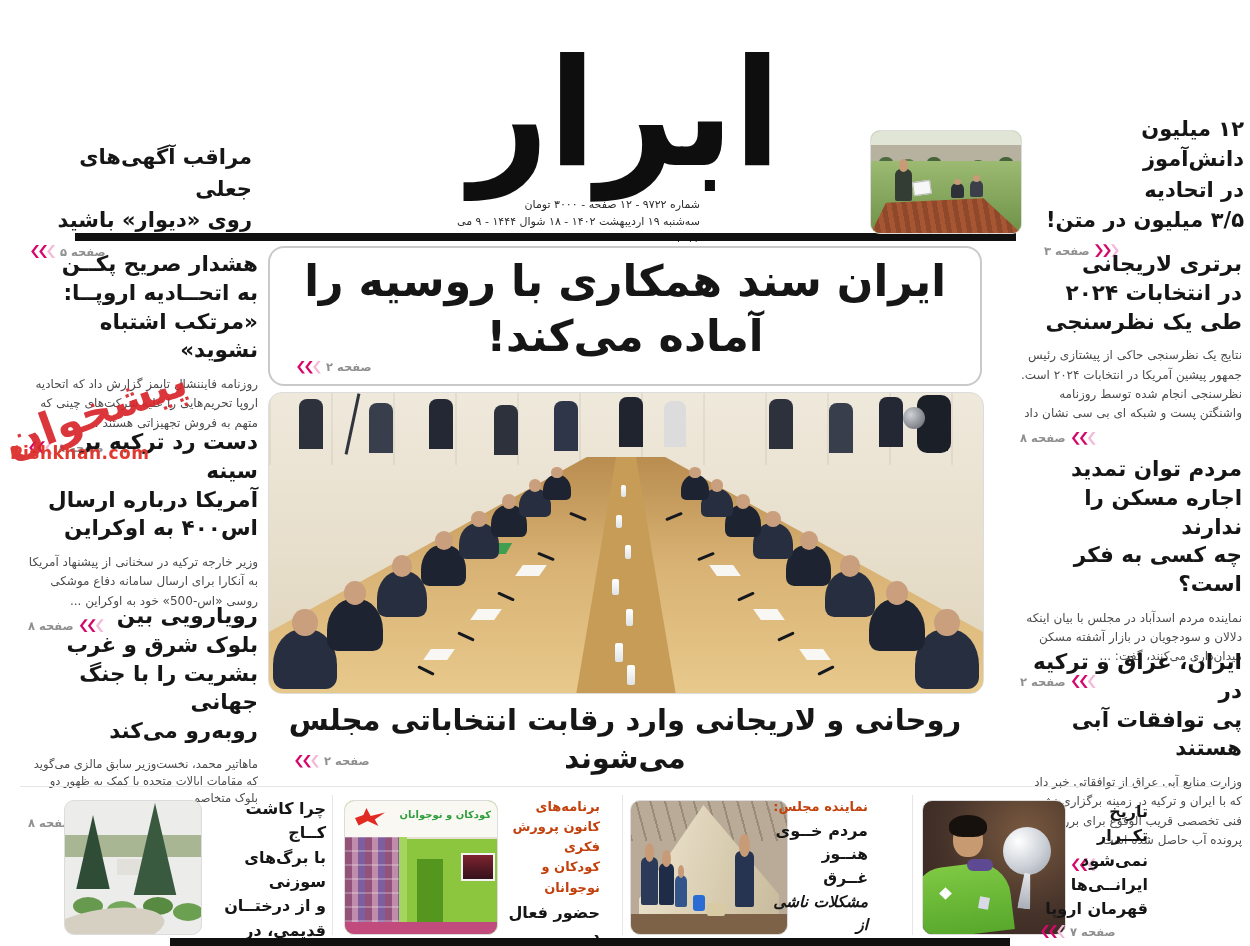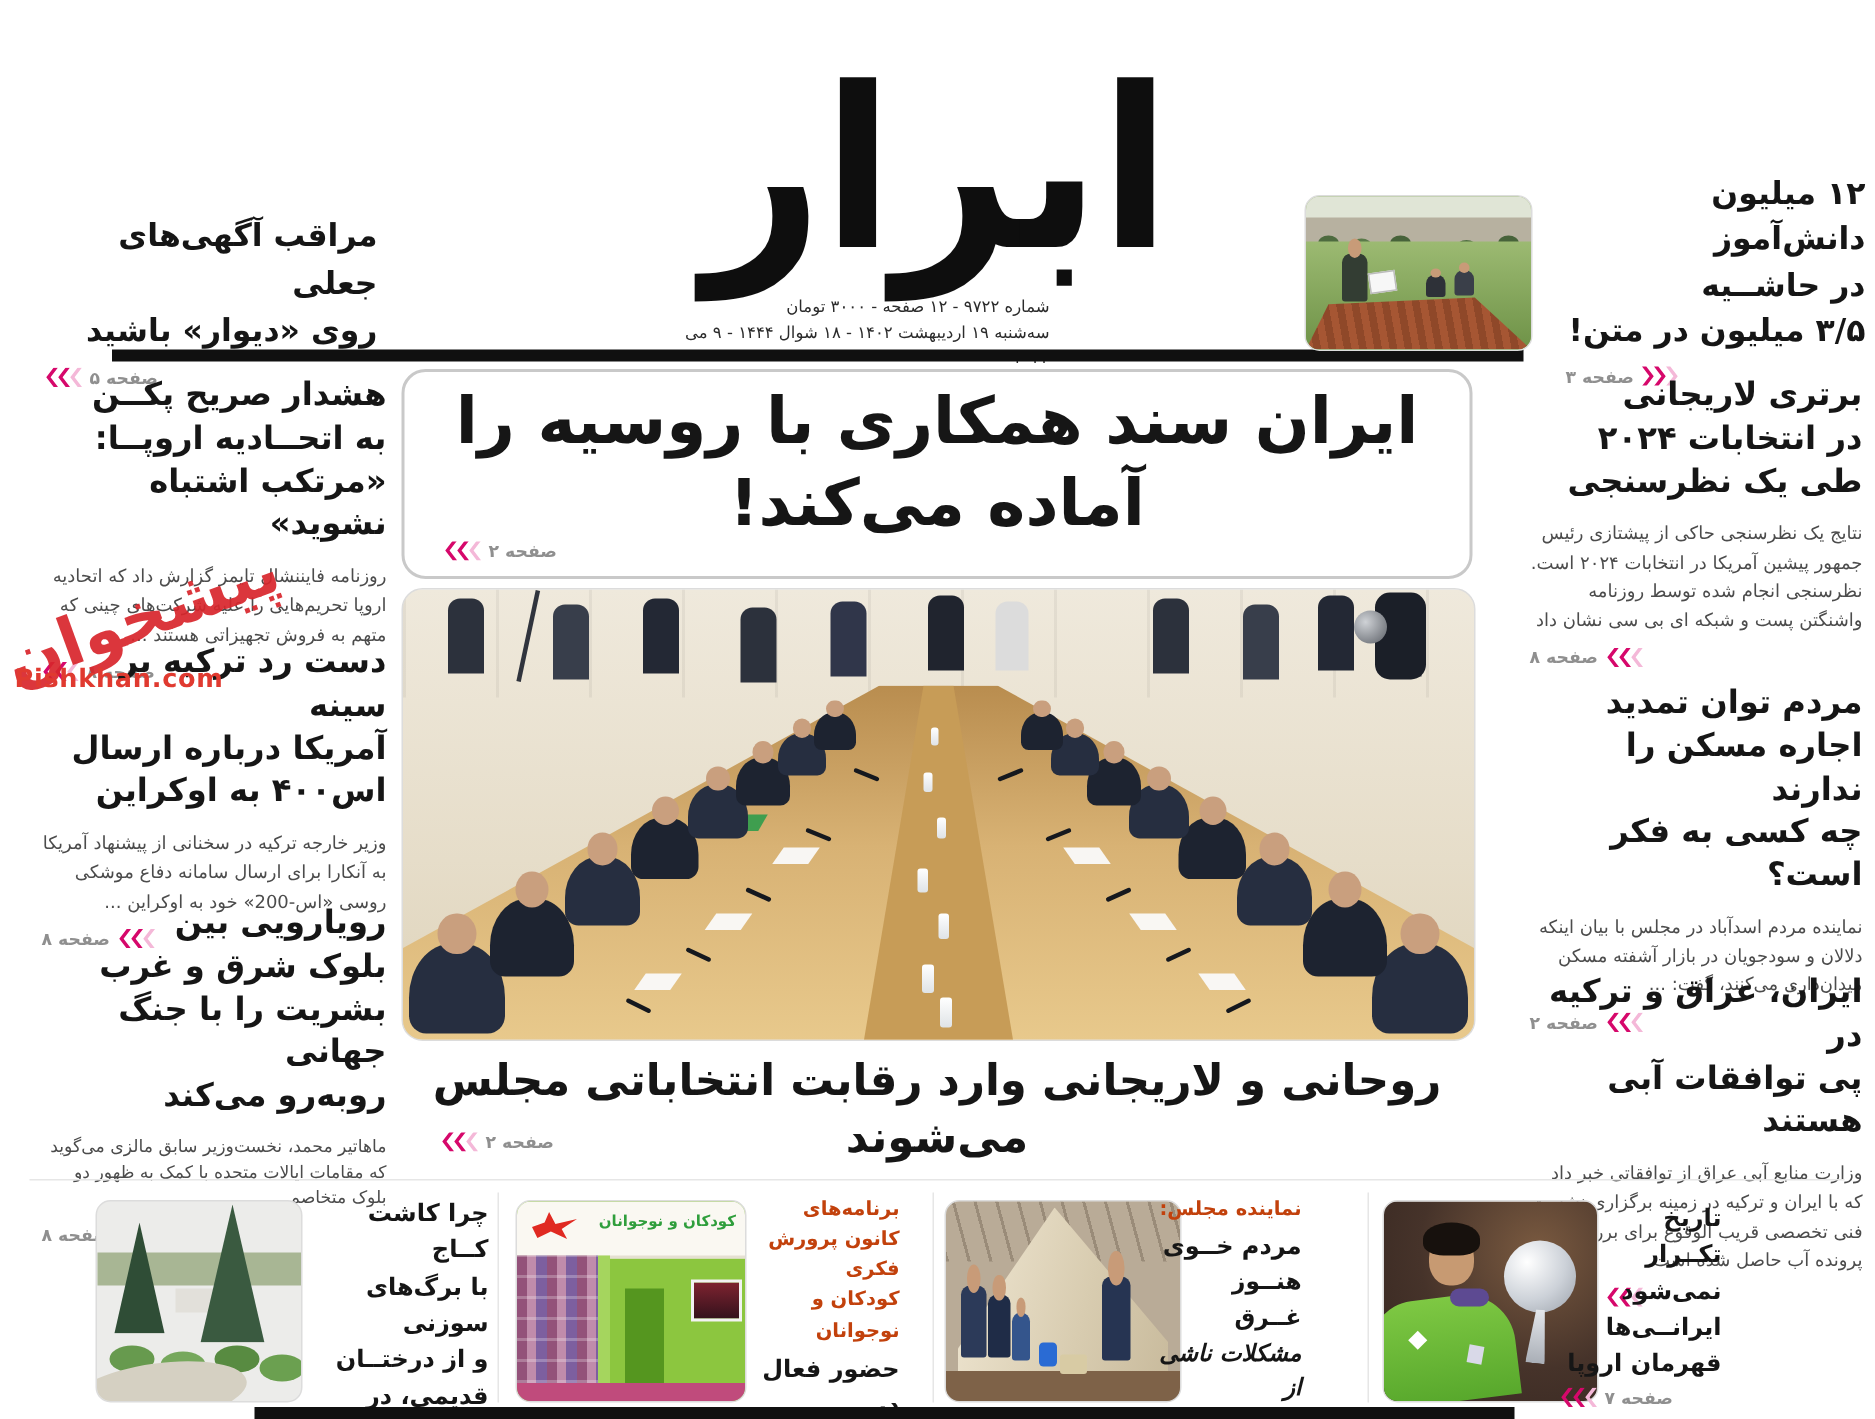--- a/index.html
+++ b/index.html
@@ -101,21 +101,21 @@
     <div class="abs" style="top:26px;left:8px;width:14px;height:10px;background:#4e6b3f;border-radius:50%;box-shadow:22px 2px #5a7a49,48px 0 #47633a,92px 3px #527043,120px 0 #47633a;"></div>
     <div class="abs" style="top:30px;left:0;width:100%;height:72px;background:linear-gradient(#9cba72,#6e9247);"></div>
     <div class="abs" style="top:46px;left:0;width:100%;height:56px;clip-path:polygon(10% 46%,75% 38%,100% 100%,0 100%);background:repeating-linear-gradient(80deg,#a65633 0 5px,#8f4829 5px 10px);"></div>
     <div class="figS" style="left:24px;top:38px;width:17px;height:32px;background:#333d33;"></div>
     <div class="abs" style="left:42px;top:50px;width:16px;height:12px;background:#f7f7f7;border:1px solid #bbb;transform:rotate(-8deg);"></div>
     <div class="figS" style="left:80px;top:52px;width:13px;height:15px;background:#2e3138;"></div>
     <div class="figS" style="left:99px;top:49px;width:13px;height:17px;background:#3a3f49;"></div>
   </div>
   <div class="abs" style="left:1044px;top:114px;width:200px;">
     <div class="hl hl-sm" style="line-height:1.45;">۱۲ میلیون دانش‌آموز</div>
-    <div class="hl hl-sm" style="line-height:1.45;">در حاشــیه</div>
+    <div class="hl hl-sm" style="line-height:1.45;">در اتحادیه</div>
     <div class="hl hl-sm" style="line-height:1.45;">۳/۵ میلیون در متن!</div>
     <div class="marker pull-left">
       <span class="plabel">صفحه ۳</span>
       <span class="chevrons rt">
           <i class="chev"></i>
           <i class="chev"></i>
           <i class="chev lt"></i>
         </span>
     </div>
   </div>
@@ -257,21 +257,21 @@
           <i class="chev lt"></i>
         </span>
       <span class="plabel">صفحه ۸</span>
     </div>
   </div>
 
   <div class="abs" style="left:28px;top:428px;width:230px;">
     <div class="hl hl-col">دست رد ترکیه بر سینه</div>
     <div class="hl hl-col">آمریکا درباره ارسال</div>
     <div class="hl hl-col">اس‌۴۰۰ به اوکراین</div>
-    <div class="body-txt">وزیر خارجه ترکیه در سخنانی از پیشنهاد آمریکا به آنکارا برای ارسال سامانه دفاع موشکی روسی «اس-200» خود به اوکراین ...</div>
+    <div class="body-txt">وزیر خارجه ترکیه در سخنانی از پیشنهاد آمریکا به آنکارا برای ارسال سامانه دفاع موشکی روسی «اس-500» خود به اوکراین ...</div>
     <div class="marker pull-left">
       <span class="plabel">صفحه ۸</span>
       <span class="chevrons">
           <i class="chev"></i>
           <i class="chev"></i>
           <i class="chev lt"></i>
         </span>
     </div>
   </div>
 

